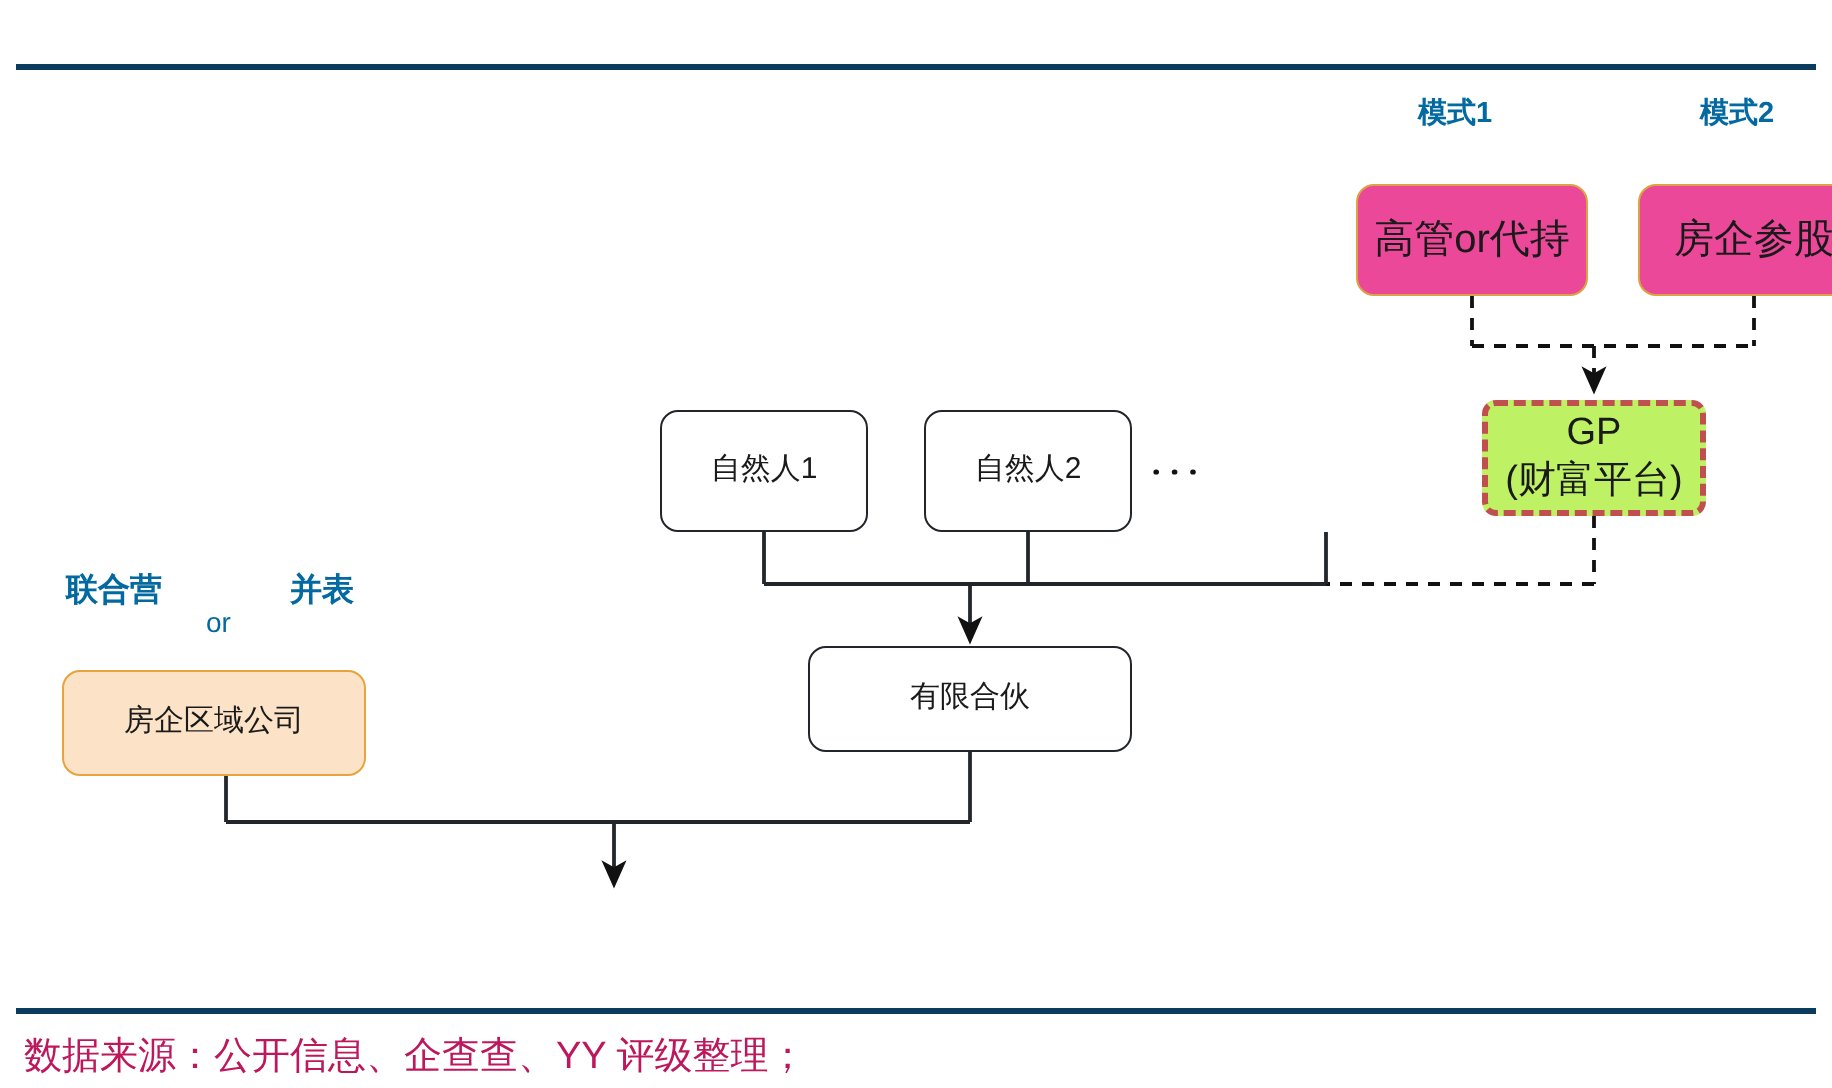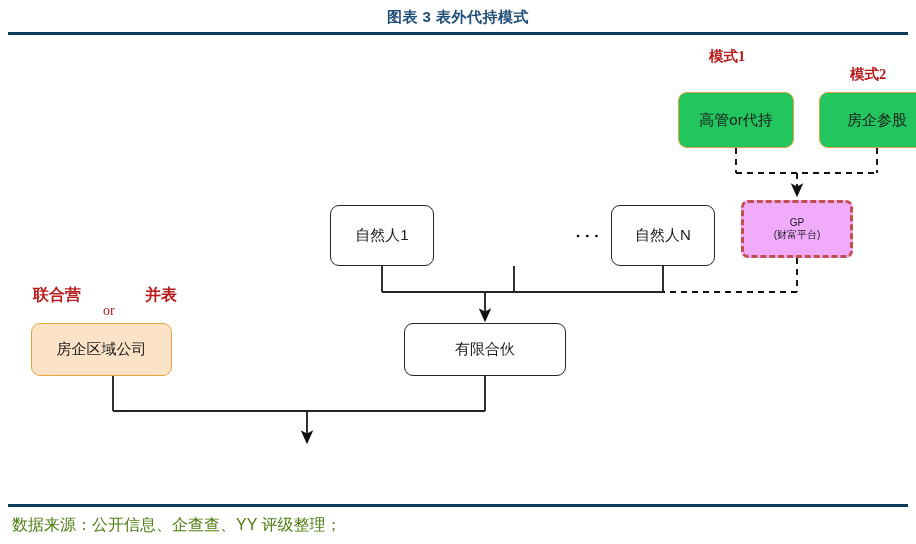--- a/index.html
+++ b/index.html
@@ -23,21 +23,21 @@
   .rule-top{
     position:absolute;left:8px;top:32px;width:900px;height:3px;
     background:#0B3C5D;
   }
   .rule-bottom{
     position:absolute;left:8px;top:504px;width:900px;height:3px;
     background:#0B3C5D;
   }
   .source{
     position:absolute;left:12px;top:515px;
-    font-size:16px;color:#4d7c0f;white-space:nowrap;
+    font-size:19px;color:#be185d;white-space:nowrap;
   }
 
   
   #wires{position:absolute;left:0;top:0;width:916px;height:544px;}
 
   
   .node{
     position:absolute;
     box-sizing:border-box;
     display:flex;align-items:center;justify-content:center;
@@ -45,53 +45,52 @@
     color:#1a1a1a;
     line-height:1.25;
   }
   .node-plain{
     background:#ffffff;
     border:1.6px solid #22252a;
     border-radius:9px;
     font-size:15px;
   }
   .node-yellow{
-    background:#22c55e;
+    background:#ec4899;
     border:1.6px solid #D9A441;
     border-radius:9px;
-    font-size:15px;
+    font-size:20px;
   }
   .node-orange{
     background:#FCE3C8;
     border:1.8px solid #E8A33D;
     border-radius:9px;
     font-size:15px;
   }
   .node-gp{
-    background:#f0abfc;
+    background:#bef264;
     border:3px dashed #C0504D;
     border-radius:7px;
-    font-size:10px;
+    font-size:19px;
     flex-direction:column;
   }
   .node-gp .l1{display:block;}
   .node-gp .l2{display:block;}
 
   
-  .lbl{position:absolute;white-space:nowrap;color:#b91c1c;font-family:Liberation Serif, serif;}
+  .lbl{position:absolute;white-space:nowrap;color:#0369a1;}
   .lbl-mode{font-size:14.5px;font-weight:bold;}
   .lbl-left-bold{font-size:16px;font-weight:bold;}
   .lbl-left-or{font-size:14px;font-weight:normal;}
 </style>
 </head>
 <body>
 
 <div id="stage">
 
-  <div class="fig-title">图表 3 表外代持模式</div>
   <div class="rule-top"></div>
 
   <svg id="wires" viewBox="0 0 916 544" xmlns="http://www.w3.org/2000/svg">
     <defs>
       <marker id="ah" markerWidth="9" markerHeight="9" refX="4.2" refY="4.2" orient="auto" markerUnits="strokeWidth">
         <path d="M0.6,0.9 L8.0,4.2 L0.6,7.5 L2.4,4.2 Z" fill="#111111"></path>
       </marker>
     </defs>
 
     <g stroke="#111111" stroke-width="1.9" fill="none" stroke-dasharray="6,5">
@@ -120,49 +119,49 @@
 
     <g stroke="#22252a" stroke-width="1.9" fill="none">
       <path d="M113,376 L113,411"></path>
       <path d="M485,376 L485,411"></path>
       <path d="M113,411 L485,411"></path>
       <path d="M307,411 L307,437" marker-end="url(#ah)"></path>
     </g>
   </svg>
 
   <div class="lbl lbl-mode" style="left:709px;top:47px;">模式1</div>
-  <div class="lbl lbl-mode" style="left:850px;top:47px;margin-top:18px;">模式2</div>
+  <div class="lbl lbl-mode" style="left:850px;top:47px;">模式2</div>
 
   <div class="node node-yellow" style="left:678px;top:92px;width:116px;height:56px;">
     <span>高管or代持</span>
   </div>
 
   <div class="node node-yellow" style="left:819px;top:92px;width:116px;height:56px;">
     <span>房企参股</span>
   </div>
 
   <div class="node node-gp" style="left:741px;top:200px;width:112px;height:58px;">
     <span class="l1">GP</span>
     <span class="l2">(财富平台)</span>
   </div>
 
   <div class="node node-plain" style="left:330px;top:205px;width:104px;height:61px;">
     <span>自然人1</span>
   </div>
 
+  <div class="node node-plain" style="left:462px;top:205px;width:104px;height:61px;">
+    <span>自然人2</span>
+  </div>
 
-  <div class="node node-plain" style="left:611px;top:205px;width:104px;height:61px;">
-    <span>自然人N</span>
-  </div>
 
   <div class="lbl lbl-left-bold" style="left:33px;top:285px;">联合营</div>
   <div class="lbl lbl-left-or" style="left:103px;top:287px;margin-top:16px;">or</div>
   <div class="lbl lbl-left-bold" style="left:145px;top:285px;">并表</div>
 
-  <div class="node node-orange" style="left:31px;top:323px;width:141px;height:53px;">
+  <div class="node node-orange" style="left:31px;top:335px;width:152px;height:53px;">
     <span>房企区域公司</span>
   </div>
 
   <div class="node node-plain" style="left:404px;top:323px;width:162px;height:53px;">
     <span>有限合伙</span>
   </div>
 
 
   <div class="rule-bottom"></div>
   <div class="source">数据来源：公开信息、企查查、YY 评级整理；</div>

